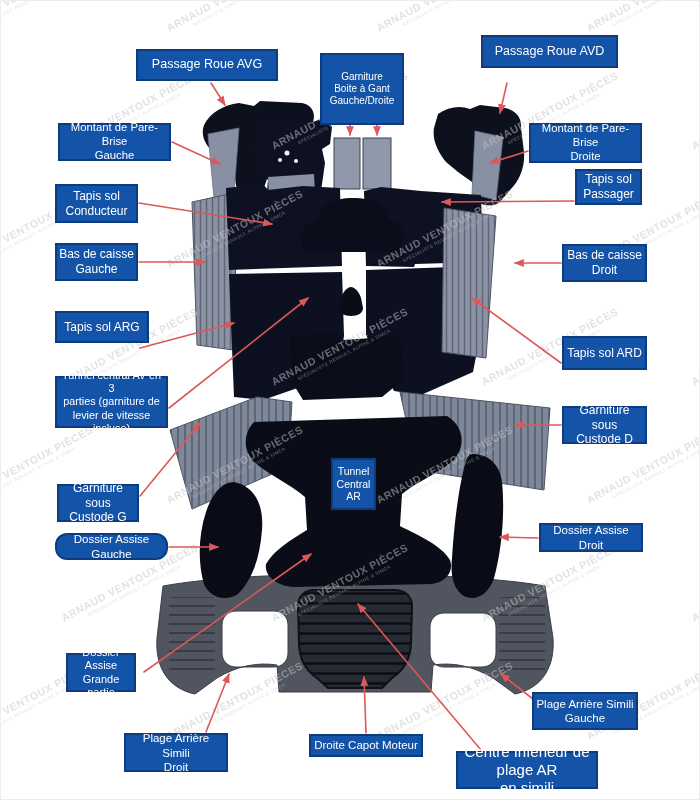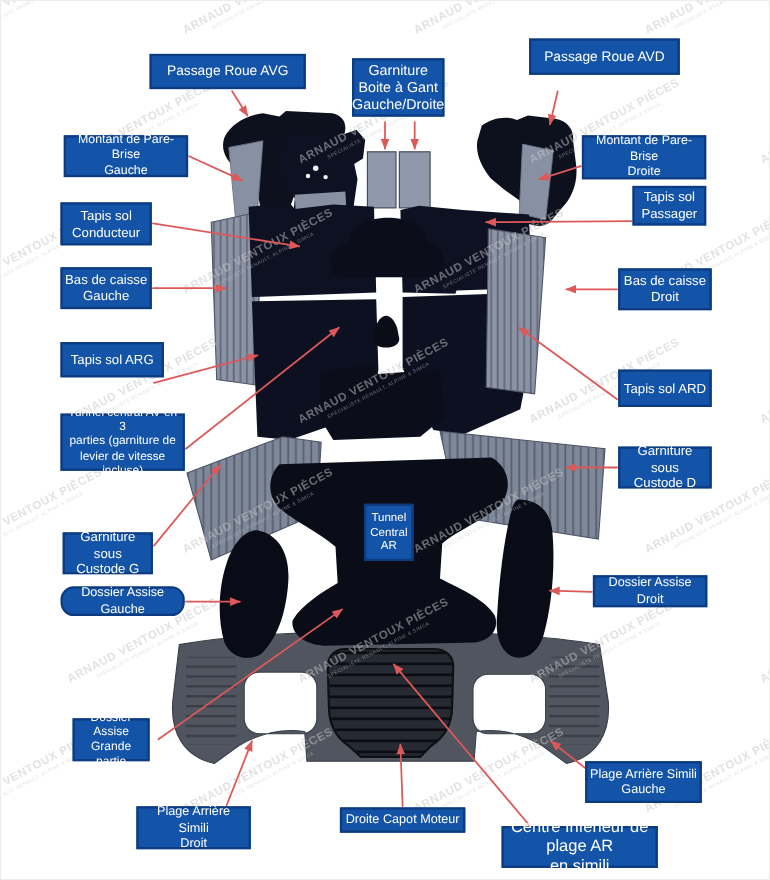--- a/index.html
+++ b/index.html
@@ -225,21 +225,21 @@
       <line x1="537" y1="537" x2="499" y2="536" stroke="#dd5858" stroke-width="1.6" stroke-linecap="round" marker-end="url(#ah)"></line>
       <line x1="143" y1="671" x2="310" y2="553" stroke="#dd5858" stroke-width="1.6" stroke-linecap="round" marker-end="url(#ah)"></line>
       <line x1="205" y1="731" x2="228" y2="673" stroke="#dd5858" stroke-width="1.6" stroke-linecap="round" marker-end="url(#ah)"></line>
       <line x1="365" y1="732" x2="363" y2="676" stroke="#dd5858" stroke-width="1.6" stroke-linecap="round" marker-end="url(#ah)"></line>
       <line x1="532" y1="698" x2="500" y2="673" stroke="#dd5858" stroke-width="1.6" stroke-linecap="round" marker-end="url(#ah)"></line>
       <line x1="480" y1="749" x2="357" y2="603" stroke="#dd5858" stroke-width="1.6" stroke-linecap="round" marker-end="url(#ah)"></line>
     </svg>
 
   <div id="labels">
       <div class="label" style="left: 135px; top: 48px; width: 142px; height: 32px; font-size: 12.5px;">Passage Roue AVG</div>
-      <div class="label" style="left: 319px; top: 52px; width: 84px; height: 53px; font-size: 13px;">Garniture
+      <div class="label" style="left: 319px; top: 52px; width: 84px; height: 72px; font-size: 10px;">Garniture
 Boite à Gant
 Gauche/Droite</div>
       <div class="label" style="left: 480px; top: 34px; width: 137px; height: 33px; font-size: 12.5px;">Passage Roue AVD</div>
       <div class="label" style="left: 57px; top: 122px; width: 113px; height: 38px; font-size: 11.3px;">Montant de Pare-Brise
 Gauche</div>
       <div class="label" style="left: 528px; top: 122px; width: 113px; height: 40px; font-size: 11.3px;">Montant de Pare-Brise
 Droite</div>
       <div class="label" style="left: 54px; top: 183px; width: 83px; height: 39px; font-size: 12px;">Tapis sol
 Conducteur</div>
       <div class="label" style="left: 574px; top: 168px; width: 67px; height: 36px; font-size: 12px;">Tapis sol

